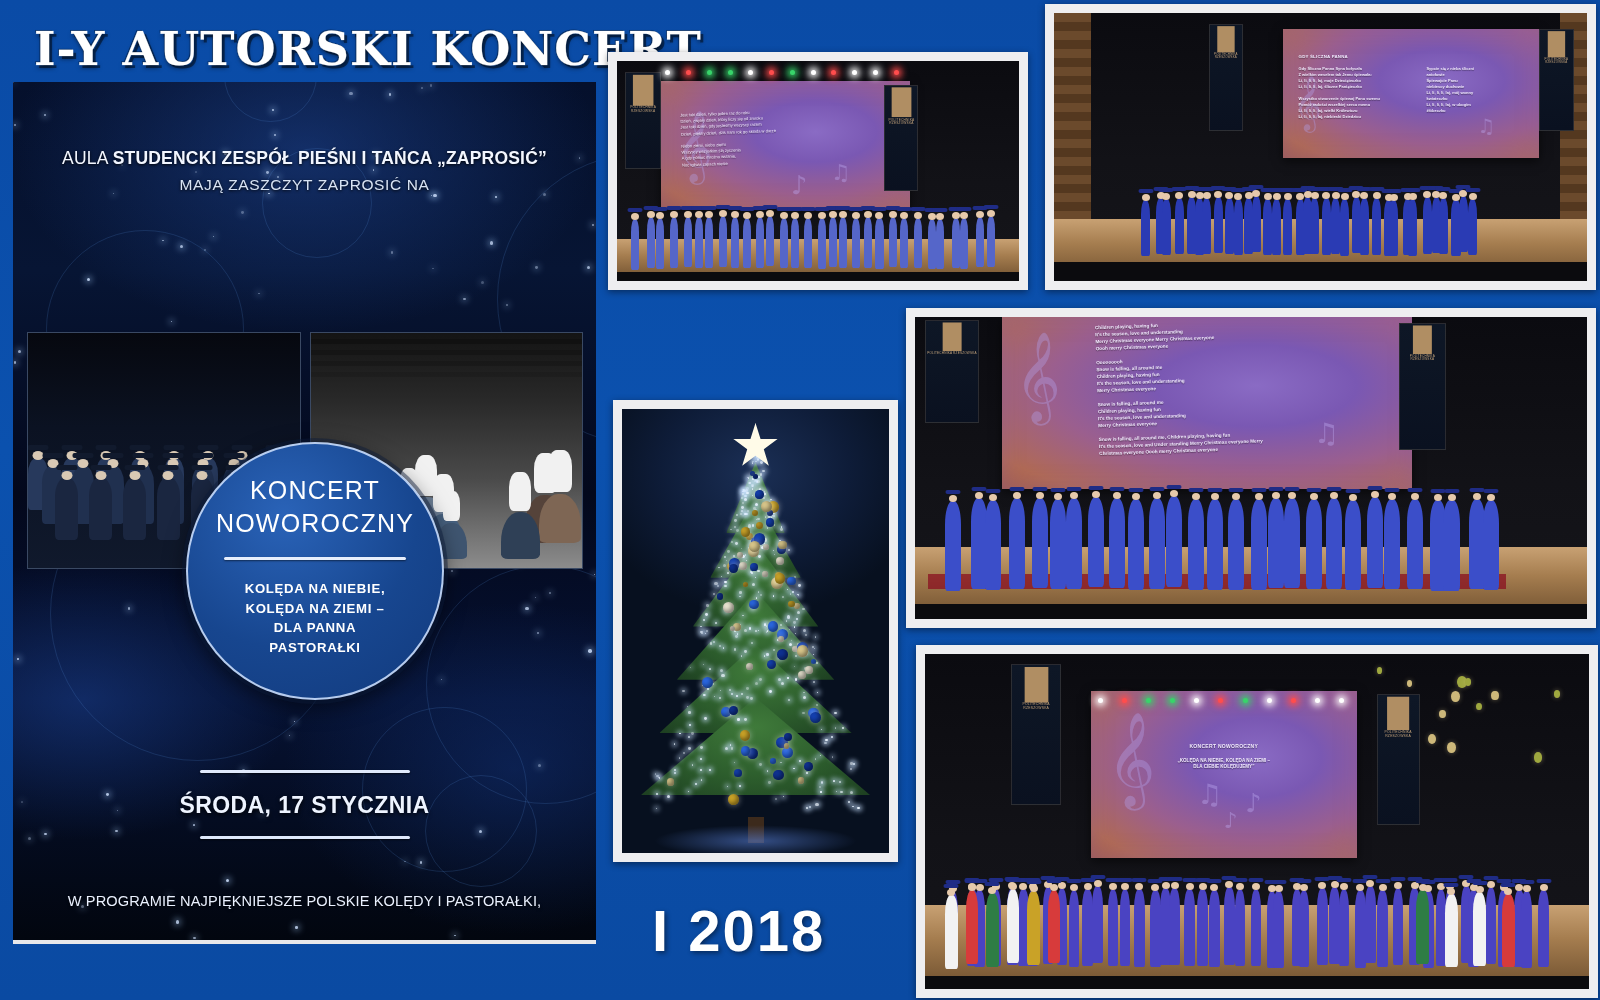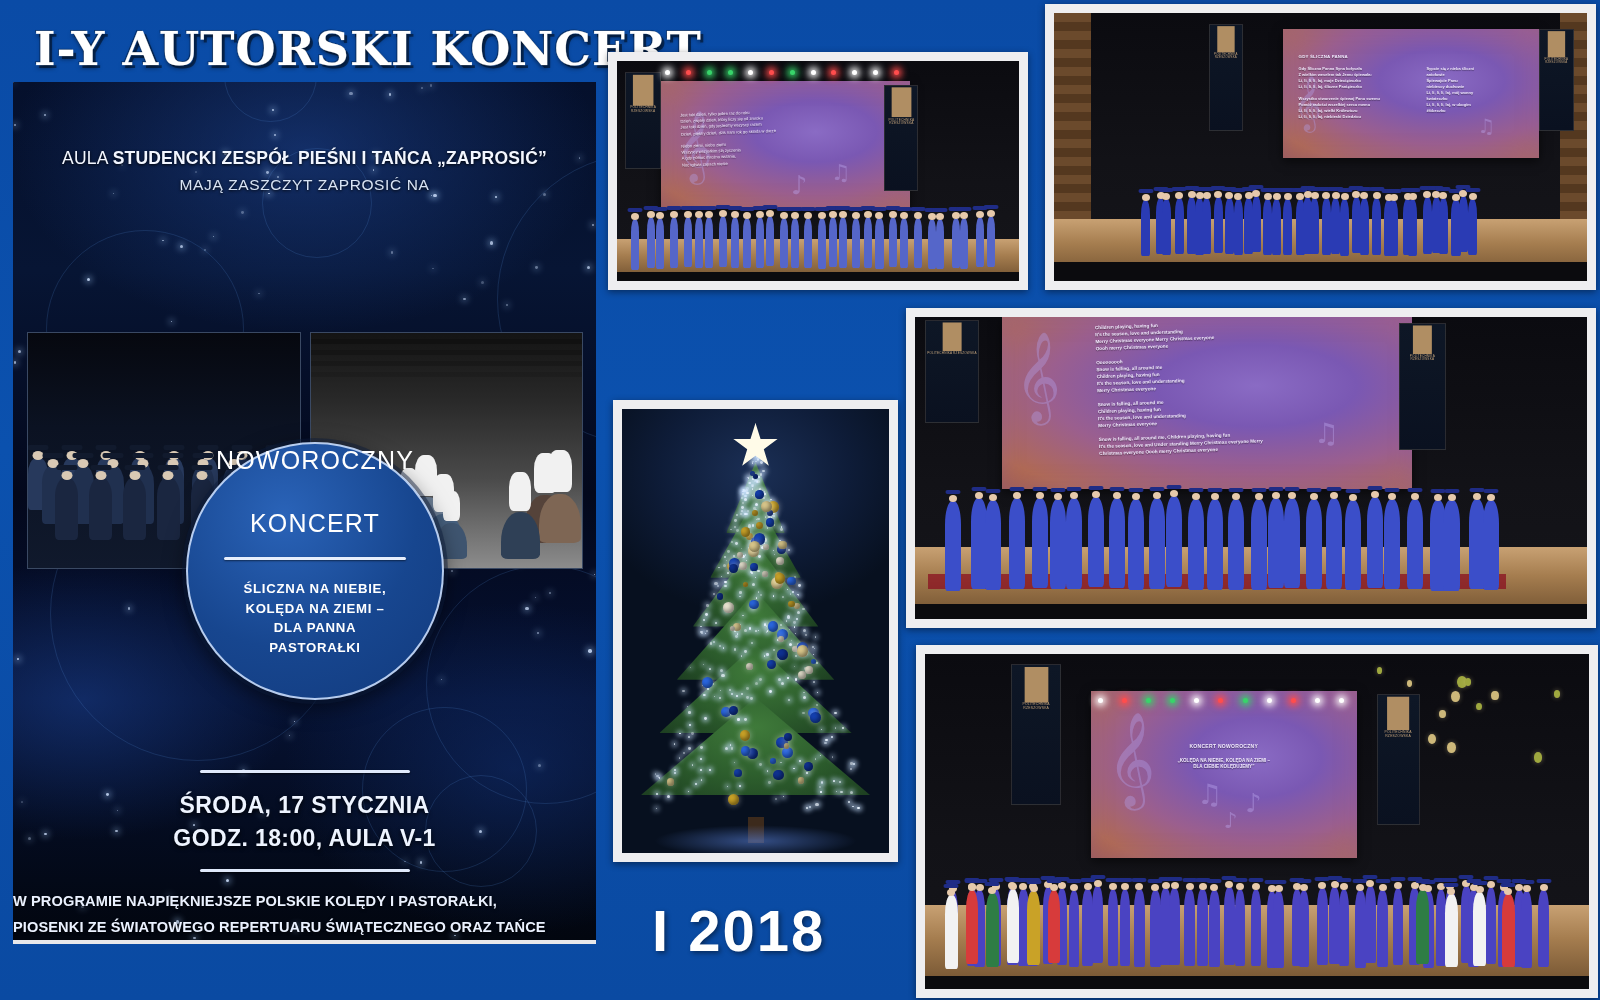--- a/index.html
+++ b/index.html
@@ -86,22 +86,22 @@
   .c-title { margin-top: 30px; font-size: 25px; line-height: 33px; font-weight: 400; letter-spacing: 1.2px; }
   .c-rule { width: 182px; height: 3px; background: #e6eefc; margin: 17px auto 0; border-radius:2px;
             box-shadow:0 1px 2px rgba(0,0,0,.5); }
   .c-sub { margin-top: 19px; font-size: 13.2px; font-weight: 700; letter-spacing: .7px; line-height: 19.5px; }
 
   .poster-when { position:absolute; left:0; top:688px; width:100%; text-align:center; z-index:5; color:#eef4ff; }
   .rule-wide { width: 210px; height: 3px; background:#dfe9fb; margin: 0 auto; border-radius:2px;
                box-shadow:0 1px 2px rgba(0,0,0,.6); }
   .when-text { font-size: 23px; font-weight: 700; line-height: 33px; letter-spacing:.4px;
                margin: 16px 0 14px; text-shadow:0 2px 4px rgba(0,0,0,.85); }
-  .poster-prog { position:absolute; left:0; top:806px; width:100%; text-align:left; z-index:5;
-                 color:#eaf1ff; font-size:14.6px; font-weight:700; line-height:26px; letter-spacing:.1px;
+  .poster-prog { position:absolute; left:0; top:806px; width:100%; text-align:center; z-index:5;
+                 color:#eaf1ff; font-size:14.6px; font-weight:400; line-height:26px; letter-spacing:.1px;
                  text-shadow:0 1px 3px rgba(0,0,0,.9); }
 
   
   .frame { position:absolute; background:#eeeef0; padding:9px;
            box-shadow: 0 2px 7px rgba(0,0,0,.45); }
   .frame > .ph { width:100%; height:100%; position:relative; overflow:hidden; background:#050505; }
 
   .f-top-mid   { left:608px; top:52px;  width:420px; height:238px; }
   .f-top-right { left:1045px; top:4px;  width:551px; height:286px; }
   .f-mid-right { left:906px; top:308px; width:690px; height:320px; }
@@ -373,41 +373,39 @@
             </div>
             <div class="dancer" style="left: 70.0443%; bottom: 9.08363px; width: 39.4791px; height: 92.892px;">
               <div class="bl" style="left: 22%; top: 6%; width: 56%; height: 39.4791px;"></div>
               <div class="sk" style="left: 0px; width: 100%; height: 46.446px; background: rgb(47, 64, 86);"></div>
             </div>
           </div>
       </div>
     </div>
 
     <div class="circle">
+      <div class="c-title">KONCERT</div>
       <div class="c-title" style="margin-top:0">NOWOROCZNY</div>
-      <div class="c-title">KONCERT</div>
       <div class="c-rule"></div>
-      <div class="c-sub">ŚLICZNA NA NIEBIE,</div>
+      <div class="c-sub">KOLĘDA NA NIEBIE,</div>
       <div class="c-sub" style="margin-top:0">KOLĘDA NA ZIEMI –</div>
       <div class="c-sub" style="margin-top:0">DLA PANNA</div>
       <div class="c-sub" style="margin-top:0">PASTORAŁKI</div>
     </div>
 
     <div class="poster-when">
       <div class="rule-wide"></div>
       <div class="when-text">
         <div>ŚRODA, 17 STYCZNIA</div>
-        <div>GODZ. 18:00, AULA V-1</div>
       </div>
       <div class="rule-wide"></div>
     </div>
 
     <div class="poster-prog">
       <div>W PROGRAMIE NAJPIĘKNIEJSZE POLSKIE KOLĘDY I PASTORAŁKI,</div>
-      <div>PIOSENKI ZE ŚWIATOWEGO REPERTUARU ŚWIĄTECZNEGO ORAZ TAŃCE</div>
     </div>
   </div>
 
   <div class="frame f-top-mid">
     <div class="ph">
       <div class="scene">
         <div class="backwall"></div>
         <div class="screen" style="left:11%;top:9%;width:62%;height:58%;">
           <div class="clef" style="left:6%;top:22%;font-size:62px;">𝄞</div>
           <div class="note" style="left:52%;top:70%;font-size:26px;">♪</div>

